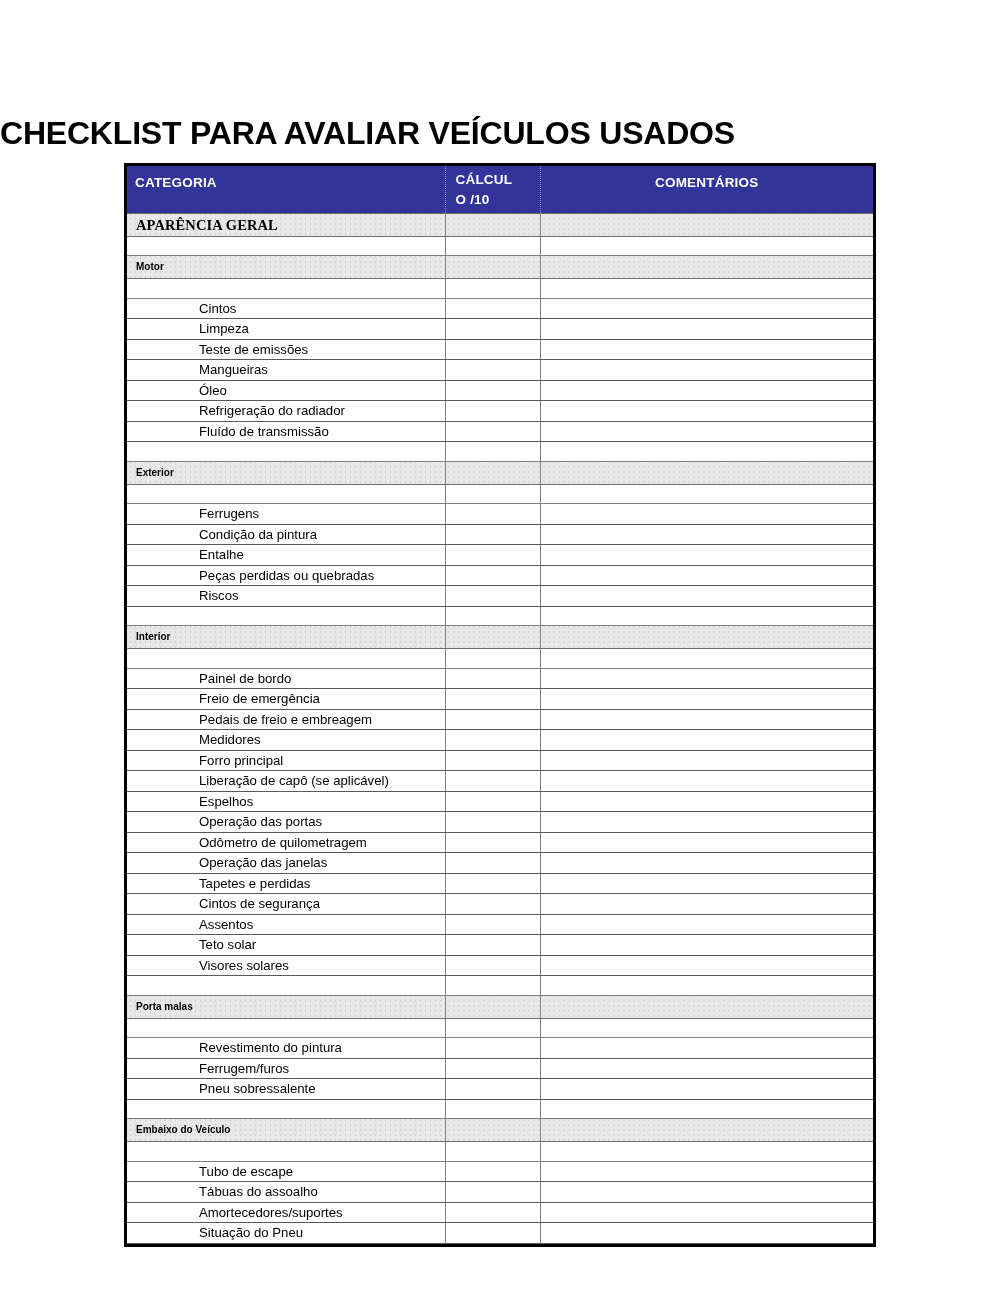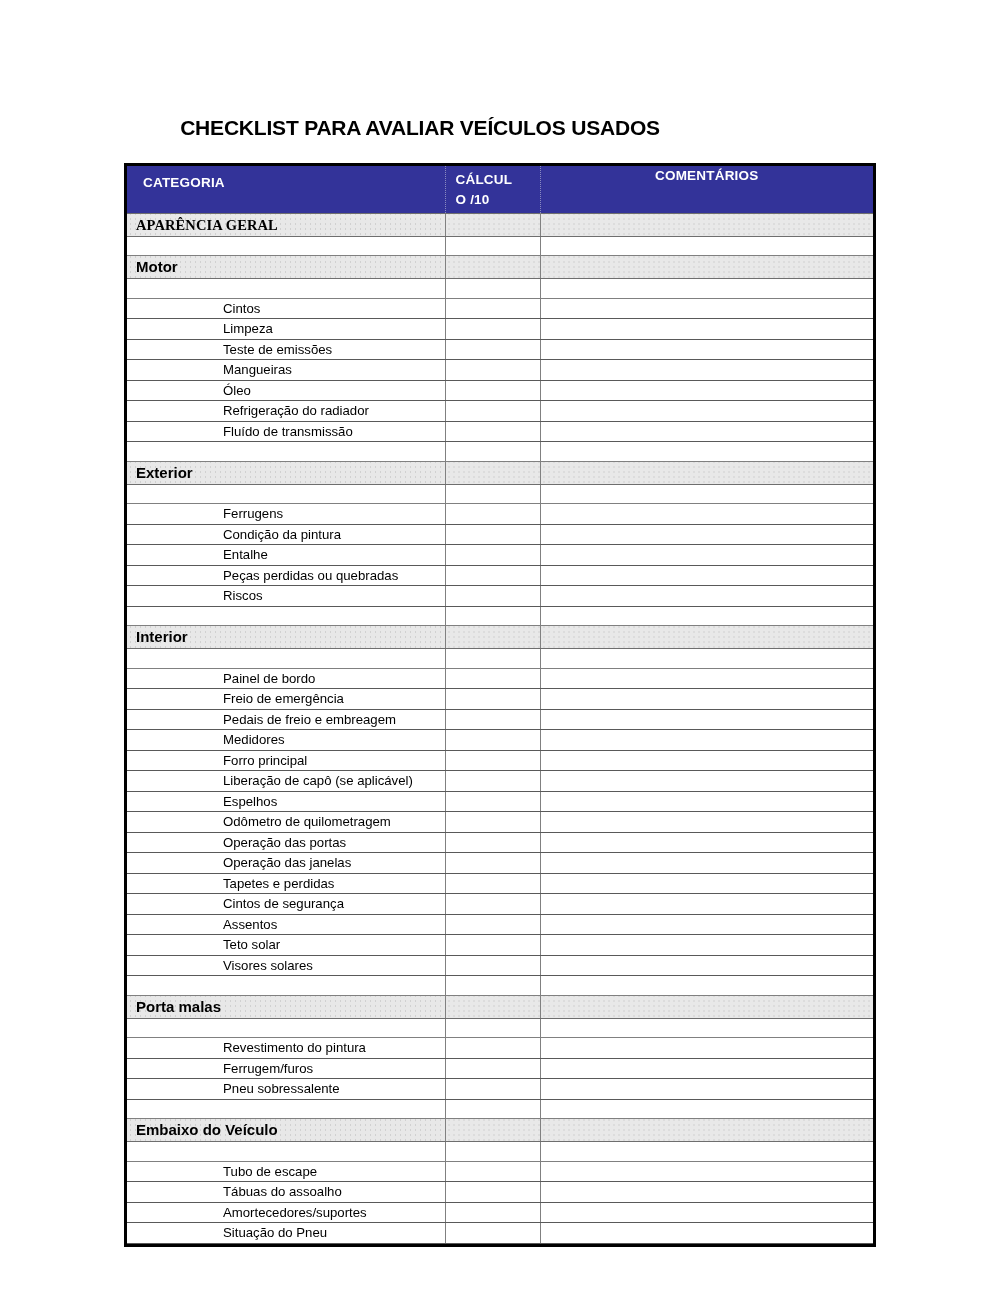--- a/index.html
+++ b/index.html
@@ -21,22 +21,21 @@
     height: 1290px;
     background: #ffffff;
   }
 
   
   .doc-title {
     position: absolute;
     left: 0;
     top: 117px;
     width: 840px;
-    text-align: center;
-    font-size: 21px;
+    font-size: 32px;
     font-weight: bold;
     letter-spacing: -0.2px;
     line-height: 1;
     color: #000000;
     white-space: nowrap;
   }
 
   
   .table-wrap {
     position: absolute;
@@ -67,34 +66,34 @@
     letter-spacing: 0.2px;
     padding: 0;
     margin: 0;
     border: none;
     height: 47px;
     vertical-align: top;
     box-sizing: border-box;
   }
   th.h-cat {
     text-align: left;
-    padding-left: 16px;
+    padding-left: 8px;
     padding-top: 9px;
   }
   th.h-calc {
     text-align: left;
     padding-left: 10px;
     padding-top: 4px;
     line-height: 1.45;
     border-left: 1px dotted #8a8ac0;
     border-right: 1px dotted #8a8ac0;
   }
   th.h-com {
     text-align: center;
-    padding-top: 2px;
+    padding-top: 9px;
   }
 
   
   tbody td {
     padding: 0;
     margin: 0;
     height: 19.5px;
     box-sizing: border-box;
     font-size: 13.2px;
     line-height: 19.5px;
@@ -102,21 +101,21 @@
     border-bottom: 1px solid #808080;
     background: #ffffff;
   }
   tbody td.cell-calc {
     border-left: 1px solid #808080;
     border-right: 1px solid #808080;
   }
 
   
   tr.item td.cell-cat {
-    padding-left: 96px;
+    padding-left: 72px;
     white-space: nowrap;
     border-bottom: 1px solid #595959;
   }
   tr.item td.cell-calc,
   tr.item td.cell-com {
     border-bottom: 1px solid #595959;
   }
 
   
   tr.section td {
@@ -125,21 +124,21 @@
       radial-gradient(#b9b9b9 0.6px, transparent 0.7px);
     background-size: 5px 5px;
     background-position: 1px 3px;
     border-top: 1px solid #6e6e6e;
     border-bottom: 1px solid #6e6e6e;
     height: 22px;
     line-height: 22px;
   }
   tr.section td.cell-cat {
     font-weight: bold;
-    font-size: 15px;
+    font-size: 10px;
     padding-left: 9px;
     white-space: nowrap;
   }
   tr.section.main td.cell-cat {
     font-size: 14.5px;
     letter-spacing: 0.1px;
     font-family: Liberation Serif, serif;
   }
 
   
@@ -314,26 +313,26 @@
             <td class="cell-cat">Liberação de capô (se aplicável)</td>
             <td class="cell-calc"></td>
             <td class="cell-com"></td>
           </tr>
           <tr class="item">
             <td class="cell-cat">Espelhos</td>
             <td class="cell-calc"></td>
             <td class="cell-com"></td>
           </tr>
           <tr class="item">
+            <td class="cell-cat">Operação das portas</td>
+            <td class="cell-calc"></td>
+            <td class="cell-com"></td>
+          </tr>
+          <tr class="item">
             <td class="cell-cat">Odômetro de quilometragem</td>
-            <td class="cell-calc"></td>
-            <td class="cell-com"></td>
-          </tr>
-          <tr class="item">
-            <td class="cell-cat">Operação das portas</td>
             <td class="cell-calc"></td>
             <td class="cell-com"></td>
           </tr>
           <tr class="item">
             <td class="cell-cat">Operação das janelas</td>
             <td class="cell-calc"></td>
             <td class="cell-com"></td>
           </tr>
           <tr class="item">
             <td class="cell-cat">Tapetes e perdidas</td>

